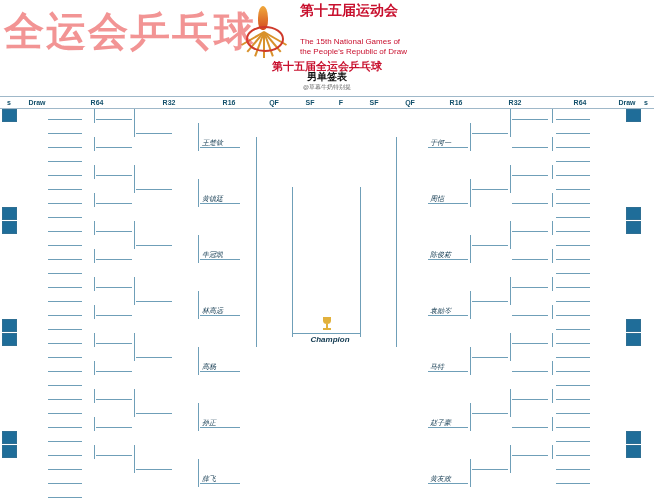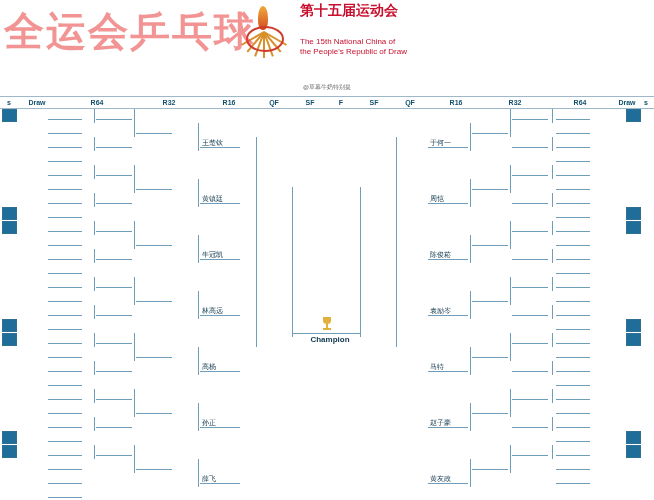--- a/index.html
+++ b/index.html
@@ -62,20 +62,21 @@
     background:#fff;
   }
   .colhead span{
     position:absolute;top:0;font-size:7px;font-weight:bold;color:#13506b;
     text-align:center;line-height:11px;
   }
   
   .bracket{
     position:absolute;left:0;top:107px;width:654px;height:393px;
     overflow:hidden;
+    font-style:italic;
   }
   .seedbox{
     position:absolute;width:13px;height:11px;
     border:1px solid #2f6f93;background:#1f6d99;color:#fff;
     font-size:6px;text-align:center;line-height:10px;font-weight:bold;
   }
   .namebox{
     position:absolute;height:11px;border-bottom:1px solid #6f9fb8;
     font-size:7px;line-height:11px;color:#10384f;
     padding-left:2px;box-sizing:border-box;white-space:nowrap;overflow:hidden;
@@ -116,23 +117,27 @@
     <div class="ray" style="transform:rotate(20deg)"></div>
     <div class="ray" style="transform:rotate(40deg)"></div>
     <div class="ray" style="transform:rotate(60deg)"></div>
     <div class="torch"></div>
     <div class="ring"></div>
   </div>
   <div class="cn-title">
     <div>第十五届运动会</div>
   </div>
   <div class="en-title">
-    <div>The 15th National China of</div>
+    <div>The 15th National Games of</div>
     <div>the People's Republic of Draw</div>
   </div>
+  <div class="red-bar">
+    <span class="t1">第十五届</span><span class="t1 blk">全运会乒乓球</span>
+  </div>
+  <div class="subtitle">男单签表</div>
   <div class="sponsor">@草幕牛奶特别提</div>
 </div>
 <div class="watermark">全运会乒乓球</div>
 
 <div class="colhead" id="colhead">
     <span class="col-label" style="left: 2px; width: 14px;">s</span>
     <span class="col-label" style="left: 16px; width: 42px;">Draw</span>
     <span class="col-label" style="left: 62px; width: 70px;">R64</span>
     <span class="col-label" style="left: 136px; width: 66px;">R32</span>
     <span class="col-label" style="left: 200px; width: 58px;">R16</span>

